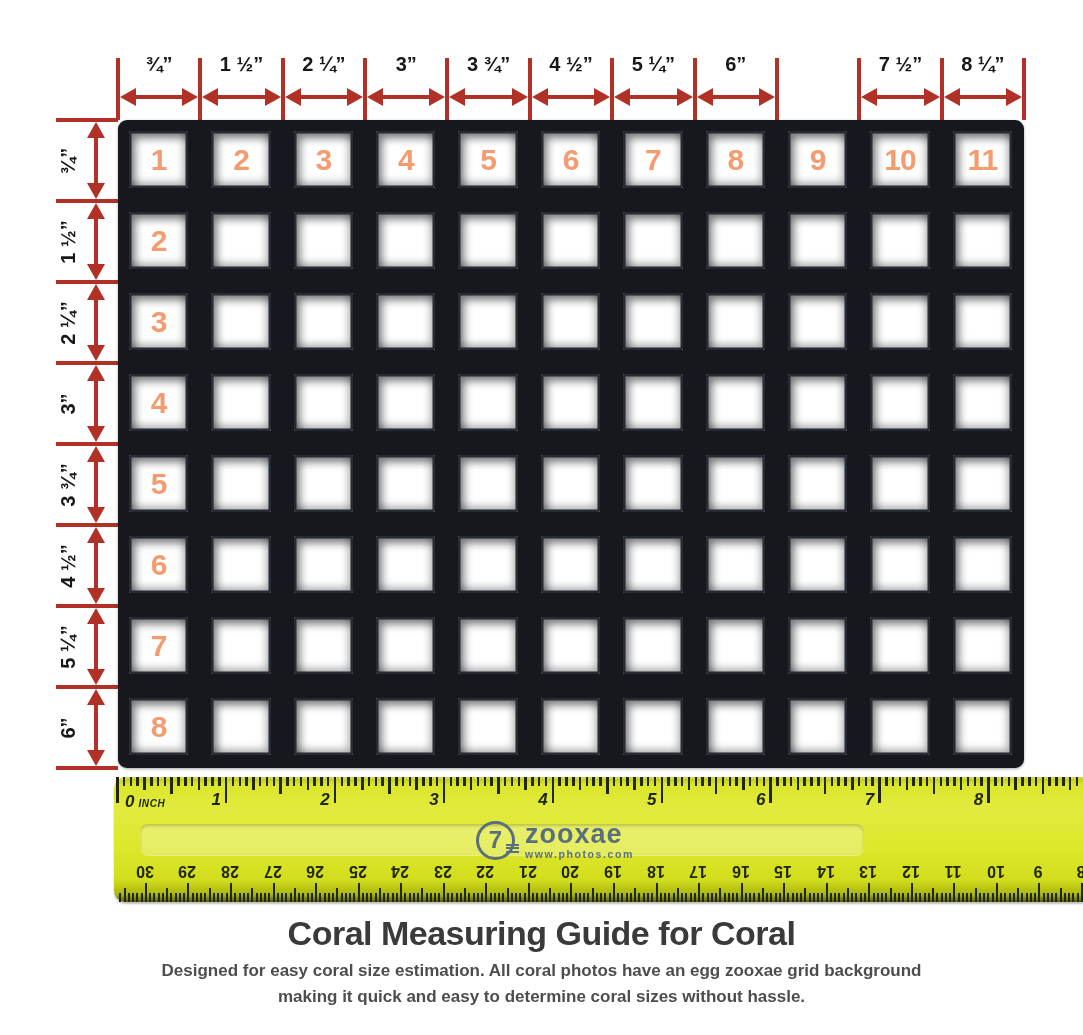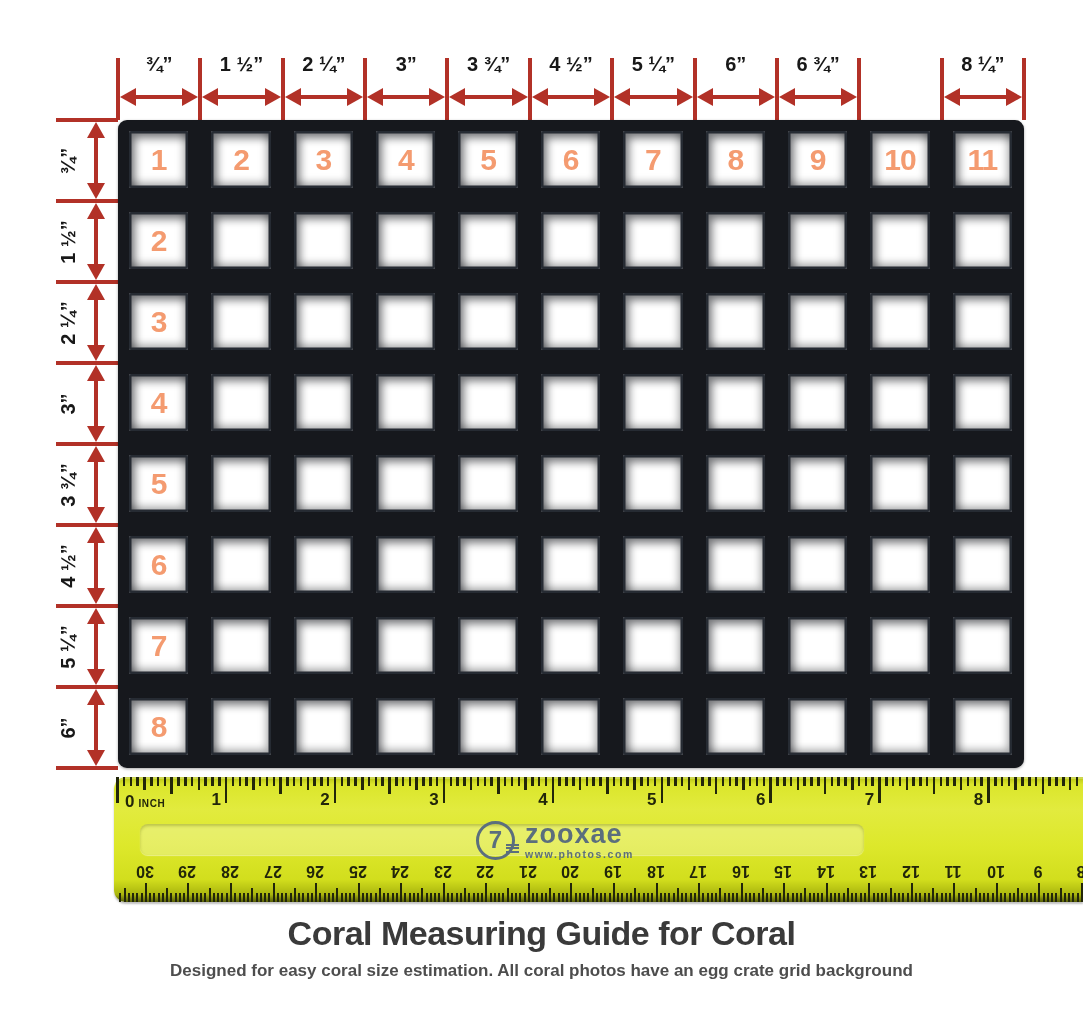--- a/index.html
+++ b/index.html
@@ -144,22 +144,22 @@
         </div>
       </div>
       <div class="tseg" style="left: 576.545px; width: 82.3636px;">
         <div class="tlabel">6”</div>
         <div class="harrow">
           <div class="hline"></div>
           <div class="ah ah-l"></div>
           <div class="ah ah-r"></div>
         </div>
       </div>
-      <div class="tseg" style="left: 658.909px; width: 82.3636px;">
-        <div class="tlabel">6 ¾”</div>
+      <div class="tseg" style="left: 741.273px; width: 82.3636px;">
+        <div class="tlabel">7 ½”</div>
         <div class="harrow">
           <div class="hline"></div>
           <div class="ah ah-l"></div>
           <div class="ah ah-r"></div>
         </div>
       </div>
       <div class="tseg" style="left: 823.636px; width: 82.3636px;">
         <div class="tlabel">8 ¼”</div>
         <div class="harrow">
           <div class="hline"></div>
@@ -699,21 +699,21 @@
         <div class="itick" style="left: 907.231px; height: 9px;"></div>
         <div class="itick" style="left: 914.038px; height: 9px;"></div>
         <div class="itick" style="left: 920.844px; height: 9px;"></div>
         <div class="itick" style="left: 927.65px; height: 17px;"></div>
         <div class="itick" style="left: 934.456px; height: 9px;"></div>
         <div class="itick" style="left: 941.263px; height: 9px;"></div>
         <div class="itick" style="left: 948.069px; height: 9px;"></div>
         <div class="itick" style="left: 954.875px; height: 13px;"></div>
         <div class="itick" style="left: 961.681px; height: 9px;"></div>
       </div>
-    <div id="inch-labels" style="position:absolute;inset:0;">
+    <div id="inch-labels" style="position:absolute;inset:0;font-style:italic;">
       <div id="zero-inch">
         <span>0</span><span class="unit">INCH</span>
       </div>
     <div class="inum" style="left: 82.9px;">1</div>
         <div class="inum" style="left: 191.8px;">2</div>
         <div class="inum" style="left: 300.7px;">3</div>
         <div class="inum" style="left: 409.6px;">4</div>
         <div class="inum" style="left: 518.5px;">5</div>
         <div class="inum" style="left: 627.4px;">6</div>
         <div class="inum" style="left: 736.3px;">7</div>
@@ -980,16 +980,17 @@
       </div>
       <div class="logo-text">
         <span class="brand">zooxae</span>
         <span class="website">www.photos.com</span>
       </div>
     </div>
   </div>
 
   <div id="title">Coral Measuring Guide for Coral</div>
   <div id="subtitle">
-    <span>Designed for easy coral size estimation. All coral photos have an egg crate grid background</span><br>
+    <span>Designed for easy coral size estimation. All coral photos have an egg zooxae grid background</span><br>
+    <span>making it quick and easy to determine coral sizes without hassle.</span>
   </div>
 
 </div>
 
 </body></html>

